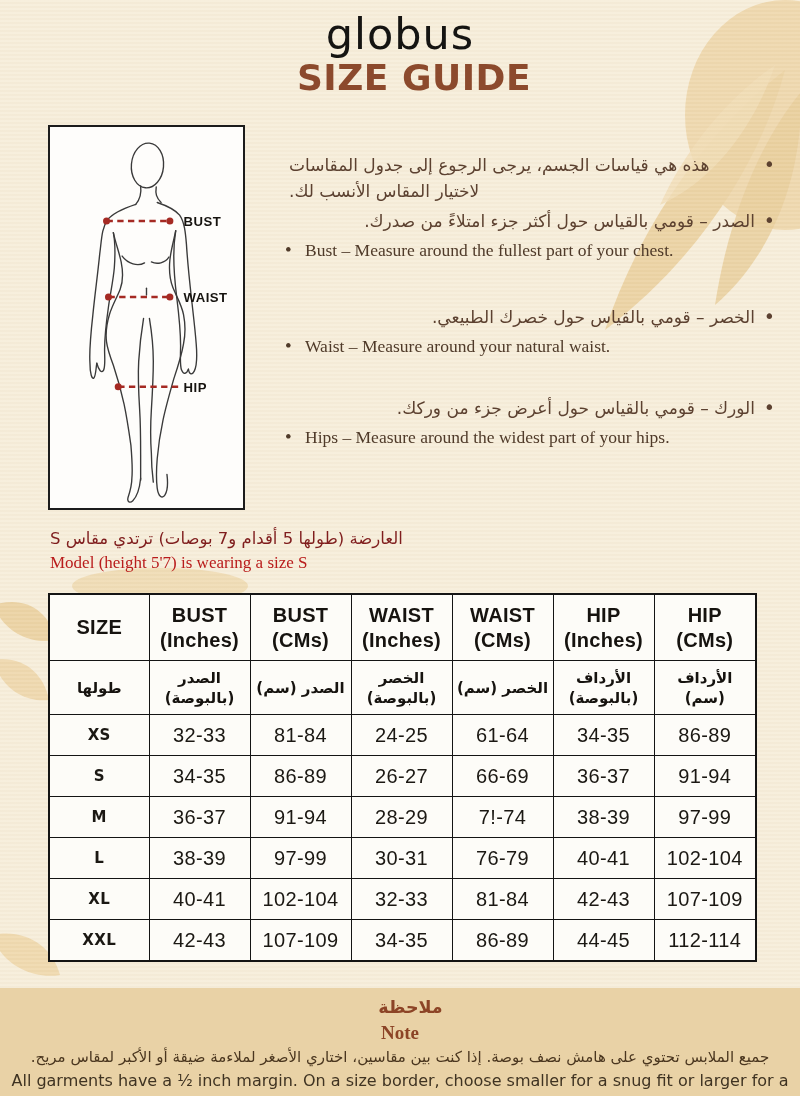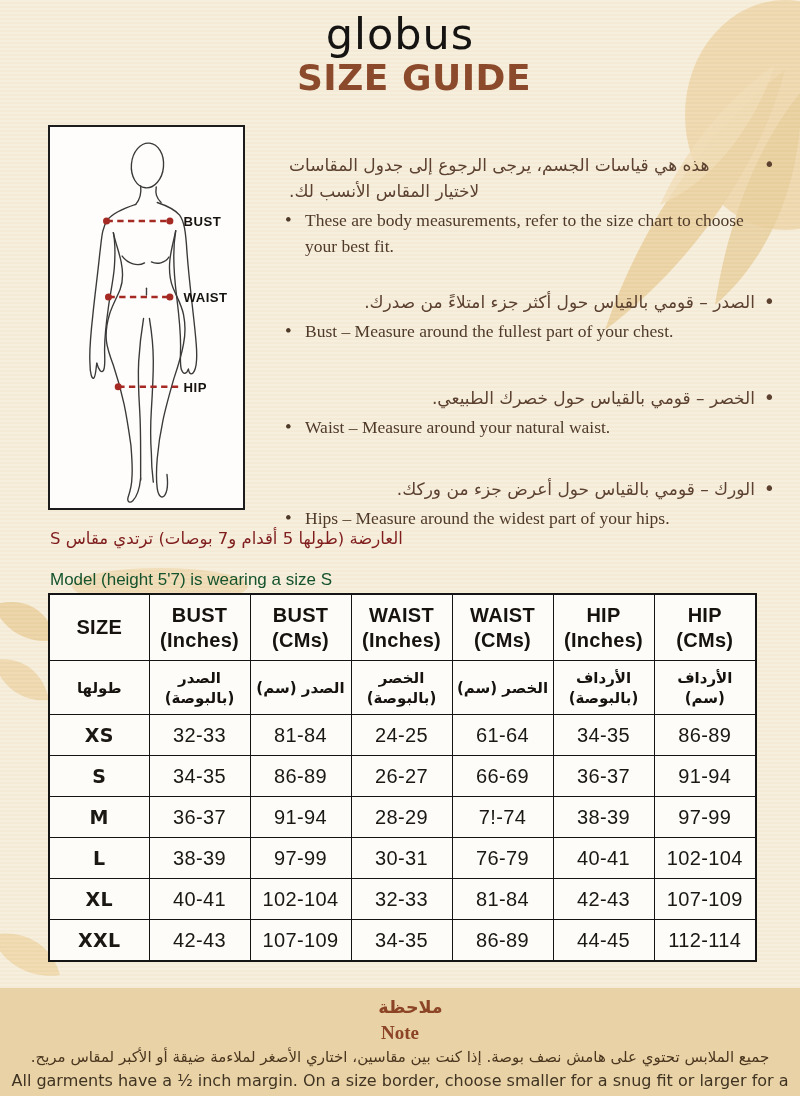--- a/index.html
+++ b/index.html
@@ -25,33 +25,33 @@
   .item.ar.alignleft{text-align:left;}
   .item.ar::before{content:"\2022";position:absolute;right:2px;top:-1px;color:#5c4130;font-size:19px;}
   .item.en{direction:ltr;text-align:left;padding-left:22px;padding-right:4px;
            font-family:"Liberation Serif",serif;font-size:17.5px;line-height:25.5px;color:#4f3a29;}
   .item.en::before{content:"\2022";position:absolute;left:2px;top:-1px;color:#4f3a29;font-size:19px;}
   .gap30{margin-bottom:30px;} .gap40{margin-bottom:40px;} .gap36{margin-bottom:36px;}
   
   .model{position:absolute;left:50px;top:527px;width:520px;z-index:2;}
   .model .ar{direction:rtl;text-align:left;font-family:"DejaVu Sans",sans-serif;font-size:16.5px;
              line-height:24px;color:#7f1d1d;}
-  .model .en{font-family:Liberation Sans, sans-serif;font-size:17px;line-height:24px;color:#14532d;margin-top:17px;}
+  .model .en{font-family:Liberation Serif, serif;font-size:17px;line-height:24px;color:#b91c1c;}
   
   table.sizes{position:absolute;left:48px;top:593px;width:707px;z-index:2;border-collapse:collapse;
               table-layout:fixed;background:#fdfcf8;border:2.5px solid #141414;padding-left:6px;}
   table.sizes th,table.sizes td{border:1.6px solid #141414;text-align:center;vertical-align:middle;
               padding:0;background:#fdfcf8;}
   tr.hen th{height:65px;font-family:"Liberation Sans",sans-serif;font-weight:700;font-size:20px;
             line-height:25px;color:#16130f;letter-spacing:.3px;}
   tr.har th{height:53px;font-family:"DejaVu Sans",sans-serif;font-weight:700;font-size:15px;
             line-height:20px;color:#16130f;direction:rtl;}
   tr.drow td{height:40px;font-family:"Liberation Sans",sans-serif;font-weight:500;font-size:20px;
              color:#1b1813;letter-spacing:.4px;}
-  tr.drow td.szc{font-family:"DejaVu Sans",sans-serif;font-weight:700;font-size:19px;}
+  tr.drow td.szc{font-family:"DejaVu Sans",sans-serif;font-weight:700;font-size:15px;}
   th .l1,th .l2{display:block;}
   
   .band{position:absolute;left:0;top:988px;width:800px;height:108px;background:#e9d2a6;z-index:1;
         text-align:center;box-sizing:border-box;padding-top:7px;}
   .band .h-ar{font-family:"DejaVu Sans",sans-serif;font-weight:700;font-size:17.5px;line-height:25px;color:#8c4426;direction:rtl;margin-left:21px;}
   .band .h-en{font-family:Liberation Serif, serif;font-weight:700;font-size:19px;line-height:26px;color:#8c4426;}
   .band .b-ar{direction:rtl;font-family:"DejaVu Sans",sans-serif;font-size:15px;line-height:23px;color:#4a361f;}
   .band .b-en{font-family:"DejaVu Sans",sans-serif;font-size:16px;line-height:23px;color:#3f3322;}
 </style>
 </head>
@@ -117,21 +117,20 @@
       <g fill="#16130f" font-family="Liberation Sans, sans-serif" font-weight="bold" font-size="13.5" letter-spacing=".5">
         <text x="137" y="99">BUST</text>
         <text x="137" y="177">WAIST</text>
         <text x="137" y="269">HIP</text>
       </g>
     </svg>
   </div>
 
   <div class="bullets">
     <div class="item ar alignleft">هذه هي قياسات الجسم، يرجى الرجوع إلى جدول المقاسات لاختيار المقاس الأنسب لك.</div>
-    <div class="item en gap30">These are body measurements, refer to the size chart to choose your best fit.</div>
     <div class="item ar">الصدر – قومي بالقياس حول أكثر جزء امتلاءً من صدرك.</div>
     <div class="item en gap40">Bust – Measure around the fullest part of your chest.</div>
     <div class="item ar">الخصر – قومي بالقياس حول خصرك الطبيعي.</div>
     <div class="item en gap36">Waist – Measure around your natural waist.</div>
     <div class="item ar">الورك – قومي بالقياس حول أعرض جزء من وركك.</div>
     <div class="item en">Hips – Measure around the widest part of your hips.</div>
   </div>
 
   <div class="model">
     <div class="ar">العارضة (طولها 5 أقدام و7 بوصات) ترتدي مقاس S</div>

